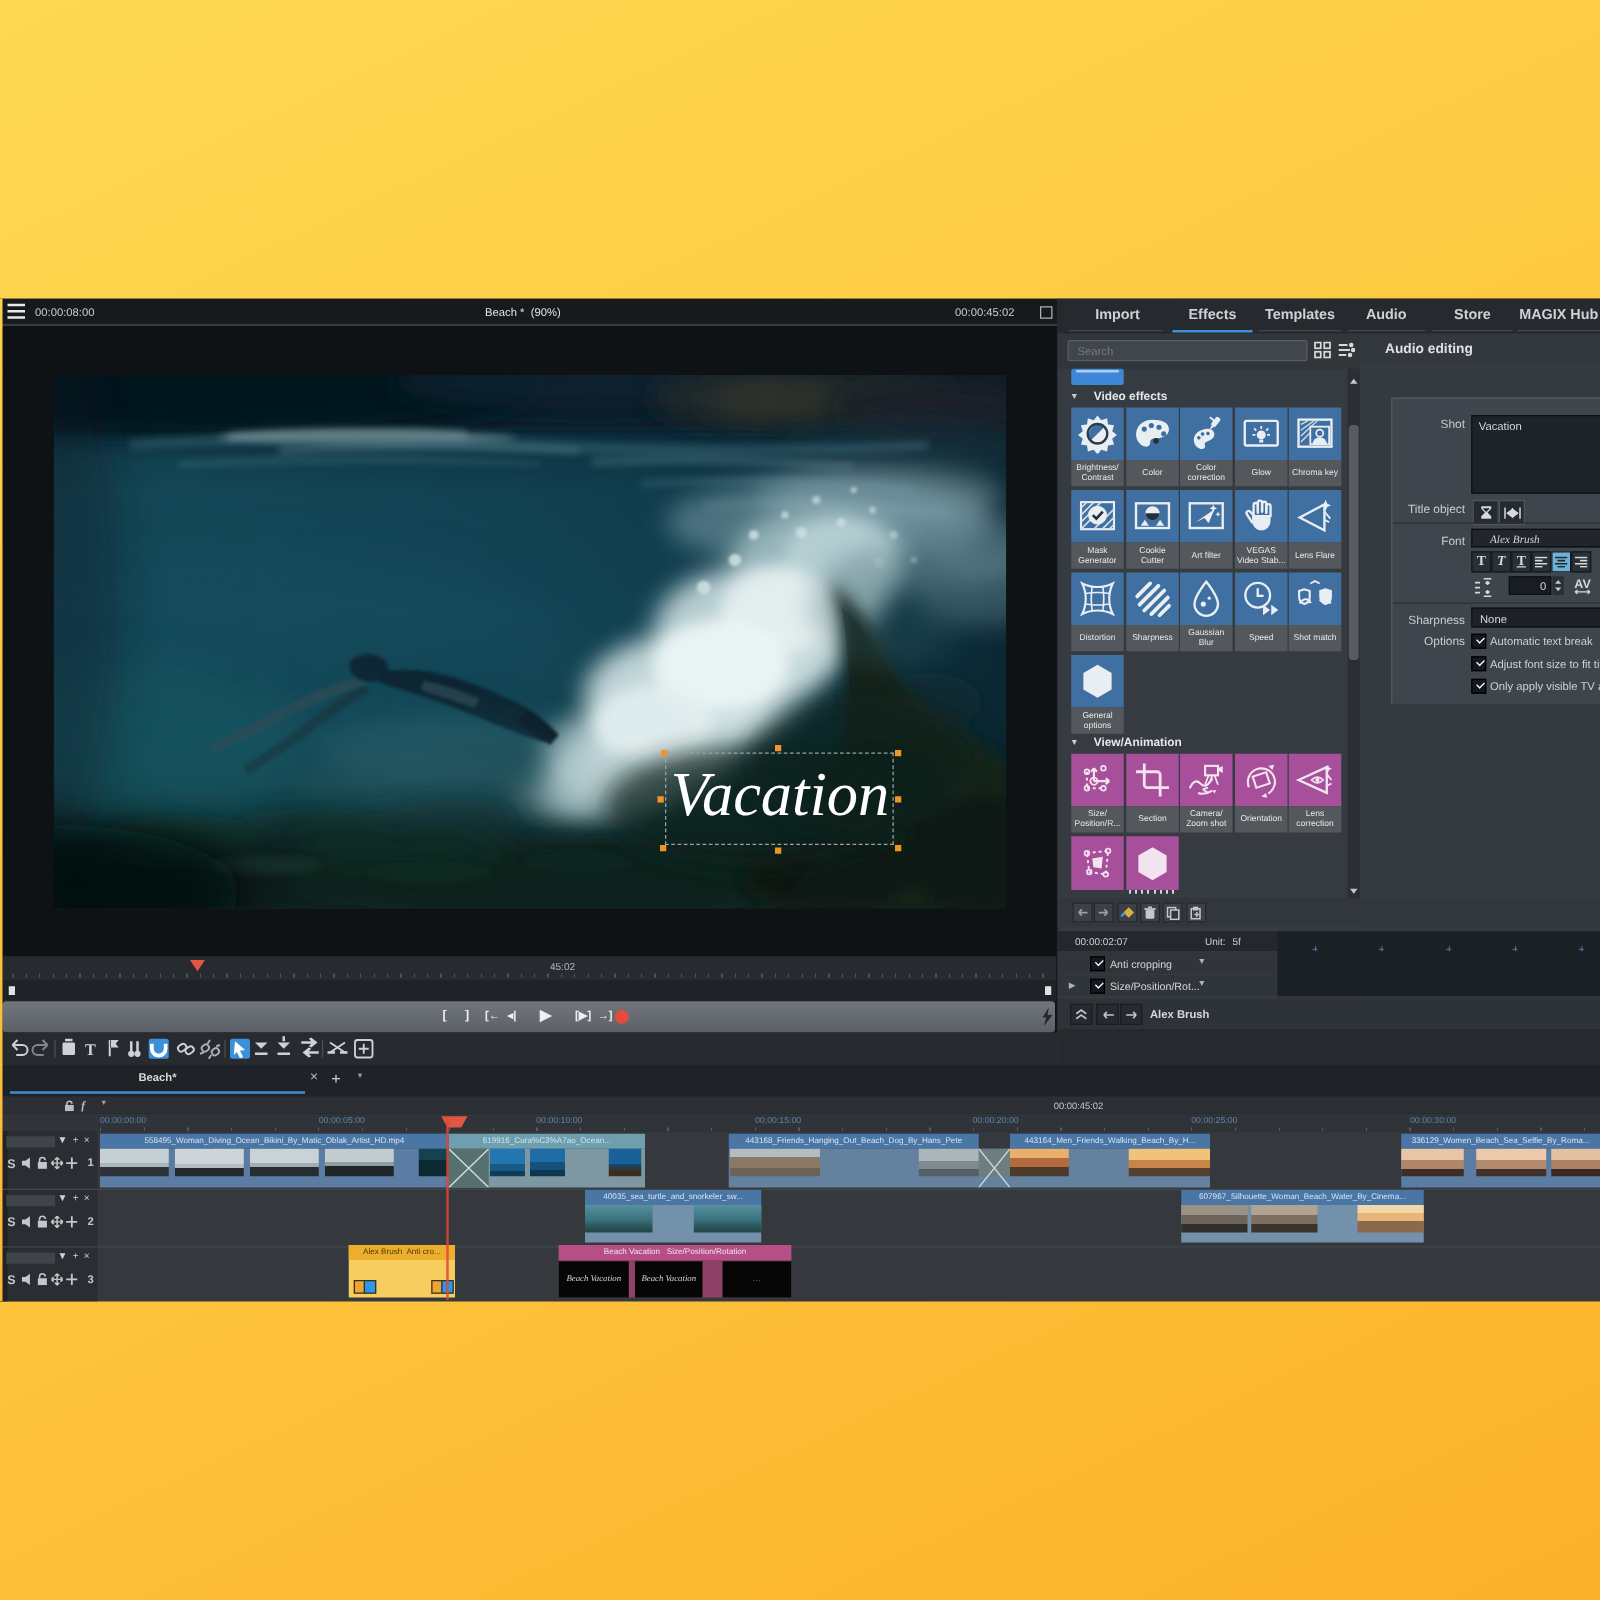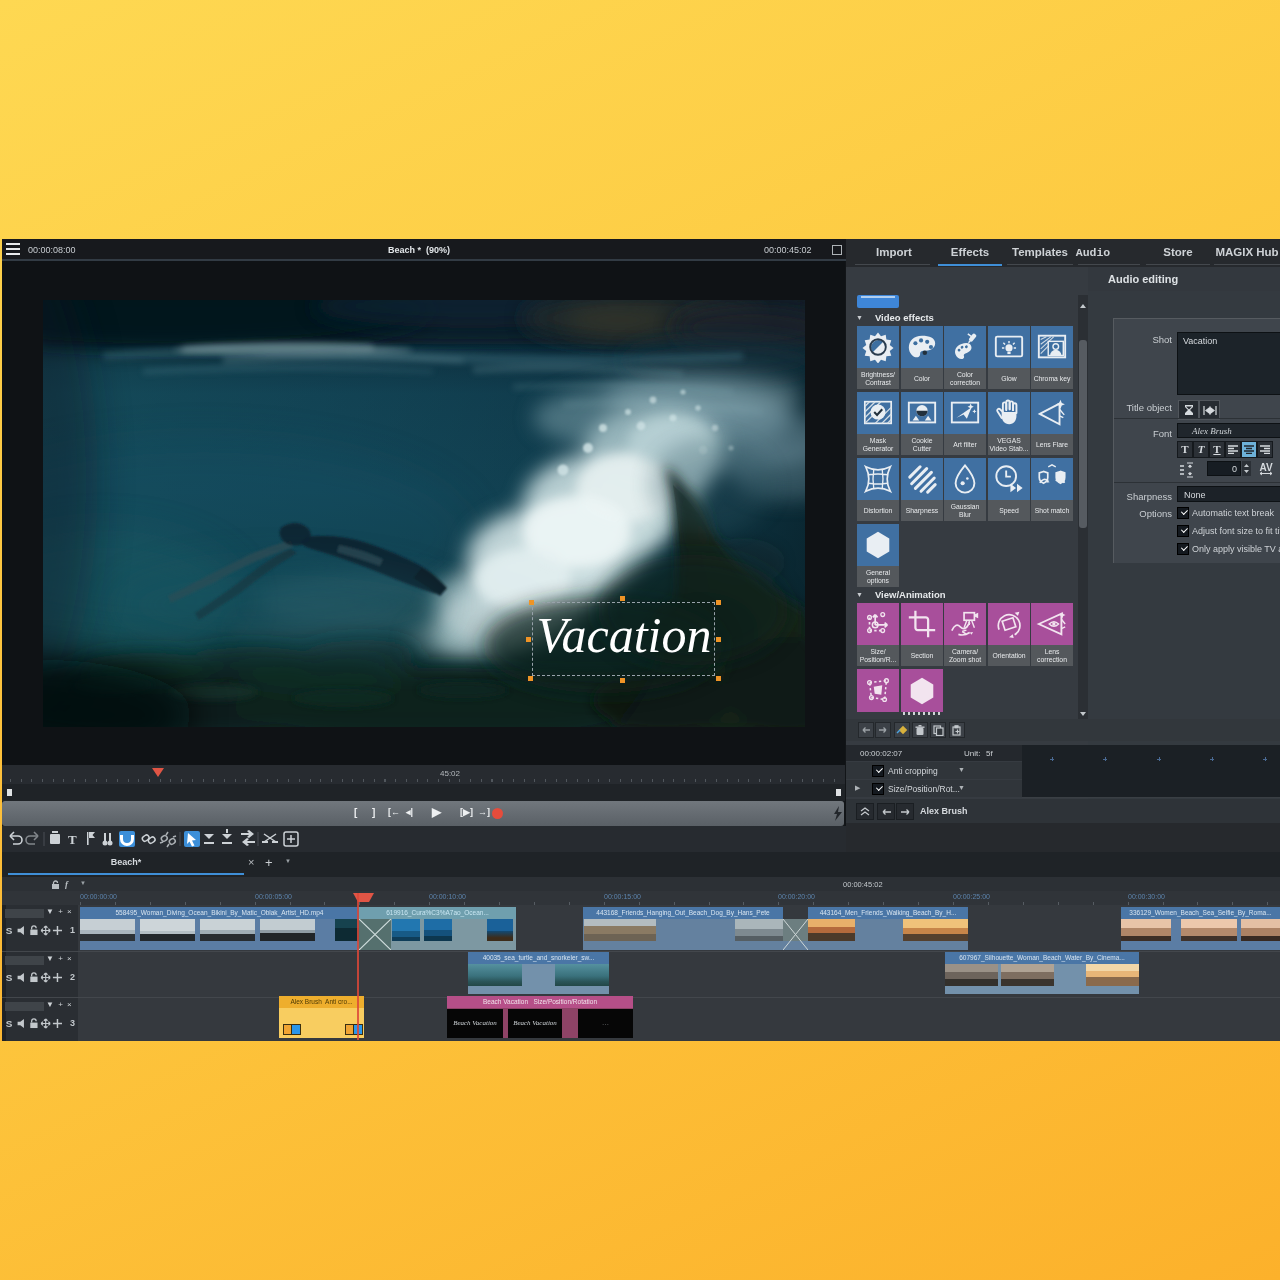--- a/index.html
+++ b/index.html
@@ -85,21 +85,21 @@
 <div id="app"></div>
 <div style="position:absolute;left:0;top:239px;width:2px;height:802px;background:linear-gradient(#fdd14b,#fdb833);z-index:30;"></div>
 
 <div id="topbar">
   <div class="hamb">
       <div></div>
       <div></div>
       <div></div>
     </div>
   <span class="tc" style="left:28px;">00:00:08:00</span>
-  <span class="tc" style="left:388px;font-weight:bold;color:#e2e6e9;">Beach *&nbsp; (90%)</span>
+  <span class="tc" style="left:388px;font-weight:normal;color:#e2e6e9;">Beach *&nbsp; (90%)</span>
   <span class="tc" style="left:764px;">00:00:45:02</span>
   <span style="position:absolute;left:832px;top:6px;width:8px;height:8px;border:1px solid #aeb3b7;"></span>
 </div>
 <div id="sepline"></div>
 <div id="preview"></div>
 <div id="video">
 <svg width="762" height="427" viewBox="0 0 762 427">
 <defs>
 <linearGradient id="wbase" x1="0" y1="0" x2="0" y2="1">
   <stop offset="0" stop-color="#0a2130"></stop>
@@ -332,31 +332,46 @@
   </g>
   </svg>
 </div>
 
 <div id="rp">
 
   <div id="rtabs">
     <span class="rtab" style="left:12px;width:72px;">Import</span>
     <span class="rtab" style="left:88px;width:72px;">Effects</span>
     <span class="rtab" style="left:158px;width:72px;">Templates</span>
-    <span class="rtab" style="left:211px;width:72px;font-family:Liberation Mono, monospace;">Audio</span>
+    <span class="rtab" style="left:227px;width:72px;">Audio</span>
     <span class="rtab" style="left:296px;width:72px;">Store</span>
     <span class="rtab" style="left:365px;width:72px;">MAGIX Hub</span>
     <div class="tabline" style="left:9px;width:75px;"></div>
     <div class="tabline" style="left:92px;width:64px;background:#3f8fd8;height:2px;"></div>
     <div class="tabline" style="left:161px;width:66px;"></div>
     <div class="tabline" style="left:232px;width:62px;"></div>
     <div class="tabline" style="left:300px;width:64px;"></div>
     <div class="tabline" style="left:368px;width:66px;"></div>
   </div>
 
+  <div id="rsearch">
+    <div style="position:absolute;left:8px;top:5px;width:192px;height:17px;background:#41464c;border:1px solid #595e63;border-radius:2px;color:#767b80;font-size:9px;line-height:17px;padding-left:7px;box-sizing:border-box;">Search</div>
+    <svg style="position:absolute;left:205px;top:6px;" width="14" height="14" viewBox="0 0 14 14" fill="none" stroke="#d7dadd" stroke-width="1.4">
+      <rect x="1" y="1" width="4.6" height="4.6"></rect>
+        <rect x="8.4" y="1" width="4.6" height="4.6"></rect>
+      <rect x="1" y="8.4" width="4.6" height="4.6"></rect>
+        <rect x="8.4" y="8.4" width="4.6" height="4.6"></rect>
+    </svg>
+    <svg style="position:absolute;left:224px;top:6px;" width="14" height="14" viewBox="0 0 14 14" stroke="#d7dadd" stroke-width="1.6">
+      <path d="M1 3 h7 M1 7 h9 M1 11 h6"></path>
+        <circle cx="11" cy="3" r="1" fill="#d7dadd"></circle>
+        <circle cx="12.5" cy="7" r="1" fill="#d7dadd"></circle>
+        <circle cx="10" cy="11" r="1" fill="#d7dadd"></circle>
+    </svg>
+  </div>
 
   <div id="rlist">
     <div style="position:absolute;left:11px;top:0px;width:42px;height:13px;background:#3e86d8;border-radius:2px;overflow:hidden;">
       <div style="margin:1px 4px;height:1.5px;background:rgba(255,255,255,0.6);"></div>
     </div>
     <div class="sechdr" style="top:17px;"><span class="arr">▼</span>Video effects</div>
     <div class="sechdr" style="top:294px;"><span class="arr">▼</span>View/Animation</div>
 
     <div class="tile" style="left:11px;top:31px;">
         <div class="tico">

